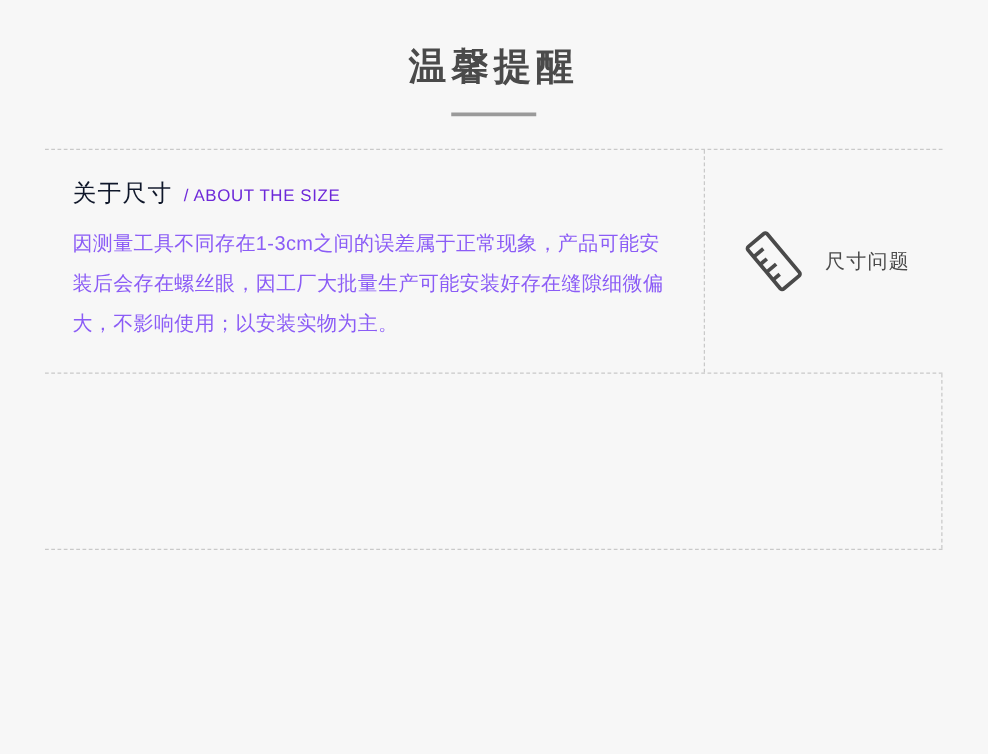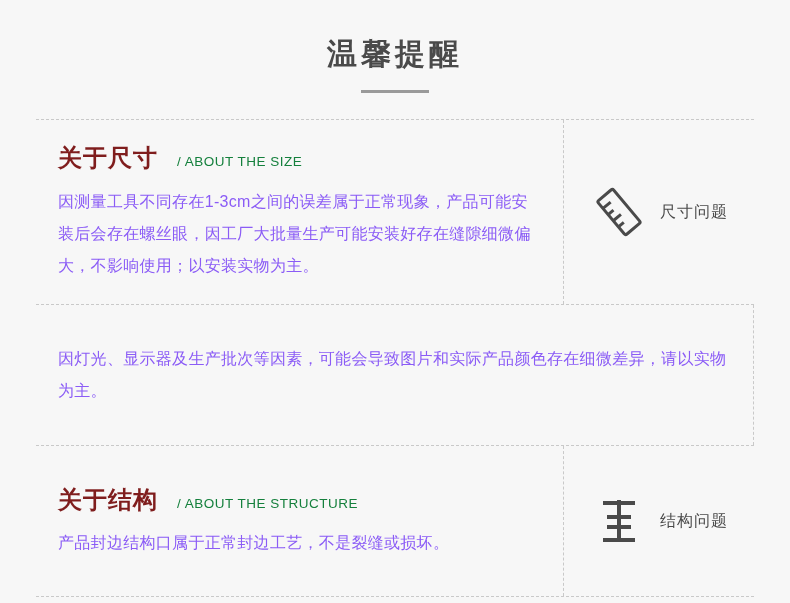--- a/index.html
+++ b/index.html
@@ -61,29 +61,29 @@
     display: flex;
     flex-direction: column;
     justify-content: center;
   }
   .row-head {
     display: flex;
     align-items: baseline;
     margin-bottom: 12px;
   }
   .row-title-cn {
-    font-size: 24px;
-    font-weight: bold;
-    color: #7f1d1d;
+    font-size: 19px;
+    font-weight: normal;
+    color: #0f172a;
     letter-spacing: 1px;
   }
   .row-title-en {
     font-size: 13.5px;
-    color: #15803d;
-    margin-left: 19px;
+    color: #6d28d9;
+    margin-left: 9px;
     letter-spacing: 0.5px;
   }
   .row-body {
     font-size: 16px;
     line-height: 2;
     color: #8b5cf6;
     letter-spacing: 0.3px;
   }
   .row-icon {
     flex: 0 0 190px;
@@ -143,40 +143,18 @@
               <line x1="18" y1="39" x2="25" y2="39" stroke="#4a4a4a" stroke-width="3"></line>
             </g>
           </svg>
         </div>
         <div class="icon-label">尺寸问题</div>
       </div>
     </div>
 
     <div class="row row-2">
       <div class="row-text">
-        <div class="row-body">因灯光、显示器及生产批次等因素，可能会导致图片和实际产品颜色存在细微差异，请以实物为主。</div>
       </div>
     </div>
 
-    <div class="row row-3">
-      <div class="row-text">
-        <div class="row-head">
-          <span class="row-title-cn">关于结构</span>
-          <span class="row-title-en">/ ABOUT THE STRUCTURE</span>
-        </div>
-        <div class="row-body">产品封边结构口属于正常封边工艺，不是裂缝或损坏。</div>
-      </div>
-      <div class="row-icon">
-        <div class="icon-box">
-          <svg width="56" height="52" viewBox="0 0 56 52" aria-hidden="true">
-            <line x1="28" y1="5" x2="28" y2="47" stroke="#4a4a4a" stroke-width="4"></line>
-            <line x1="12" y1="8" x2="44" y2="8" stroke="#4a4a4a" stroke-width="4"></line>
-            <line x1="16" y1="22" x2="40" y2="22" stroke="#4a4a4a" stroke-width="4"></line>
-            <line x1="16" y1="32" x2="40" y2="32" stroke="#4a4a4a" stroke-width="4"></line>
-            <line x1="12" y1="45" x2="44" y2="45" stroke="#4a4a4a" stroke-width="4"></line>
-          </svg>
-        </div>
-        <div class="icon-label">结构问题</div>
-      </div>
-    </div>
 
   </div>
 </div>
 
 </body></html>

